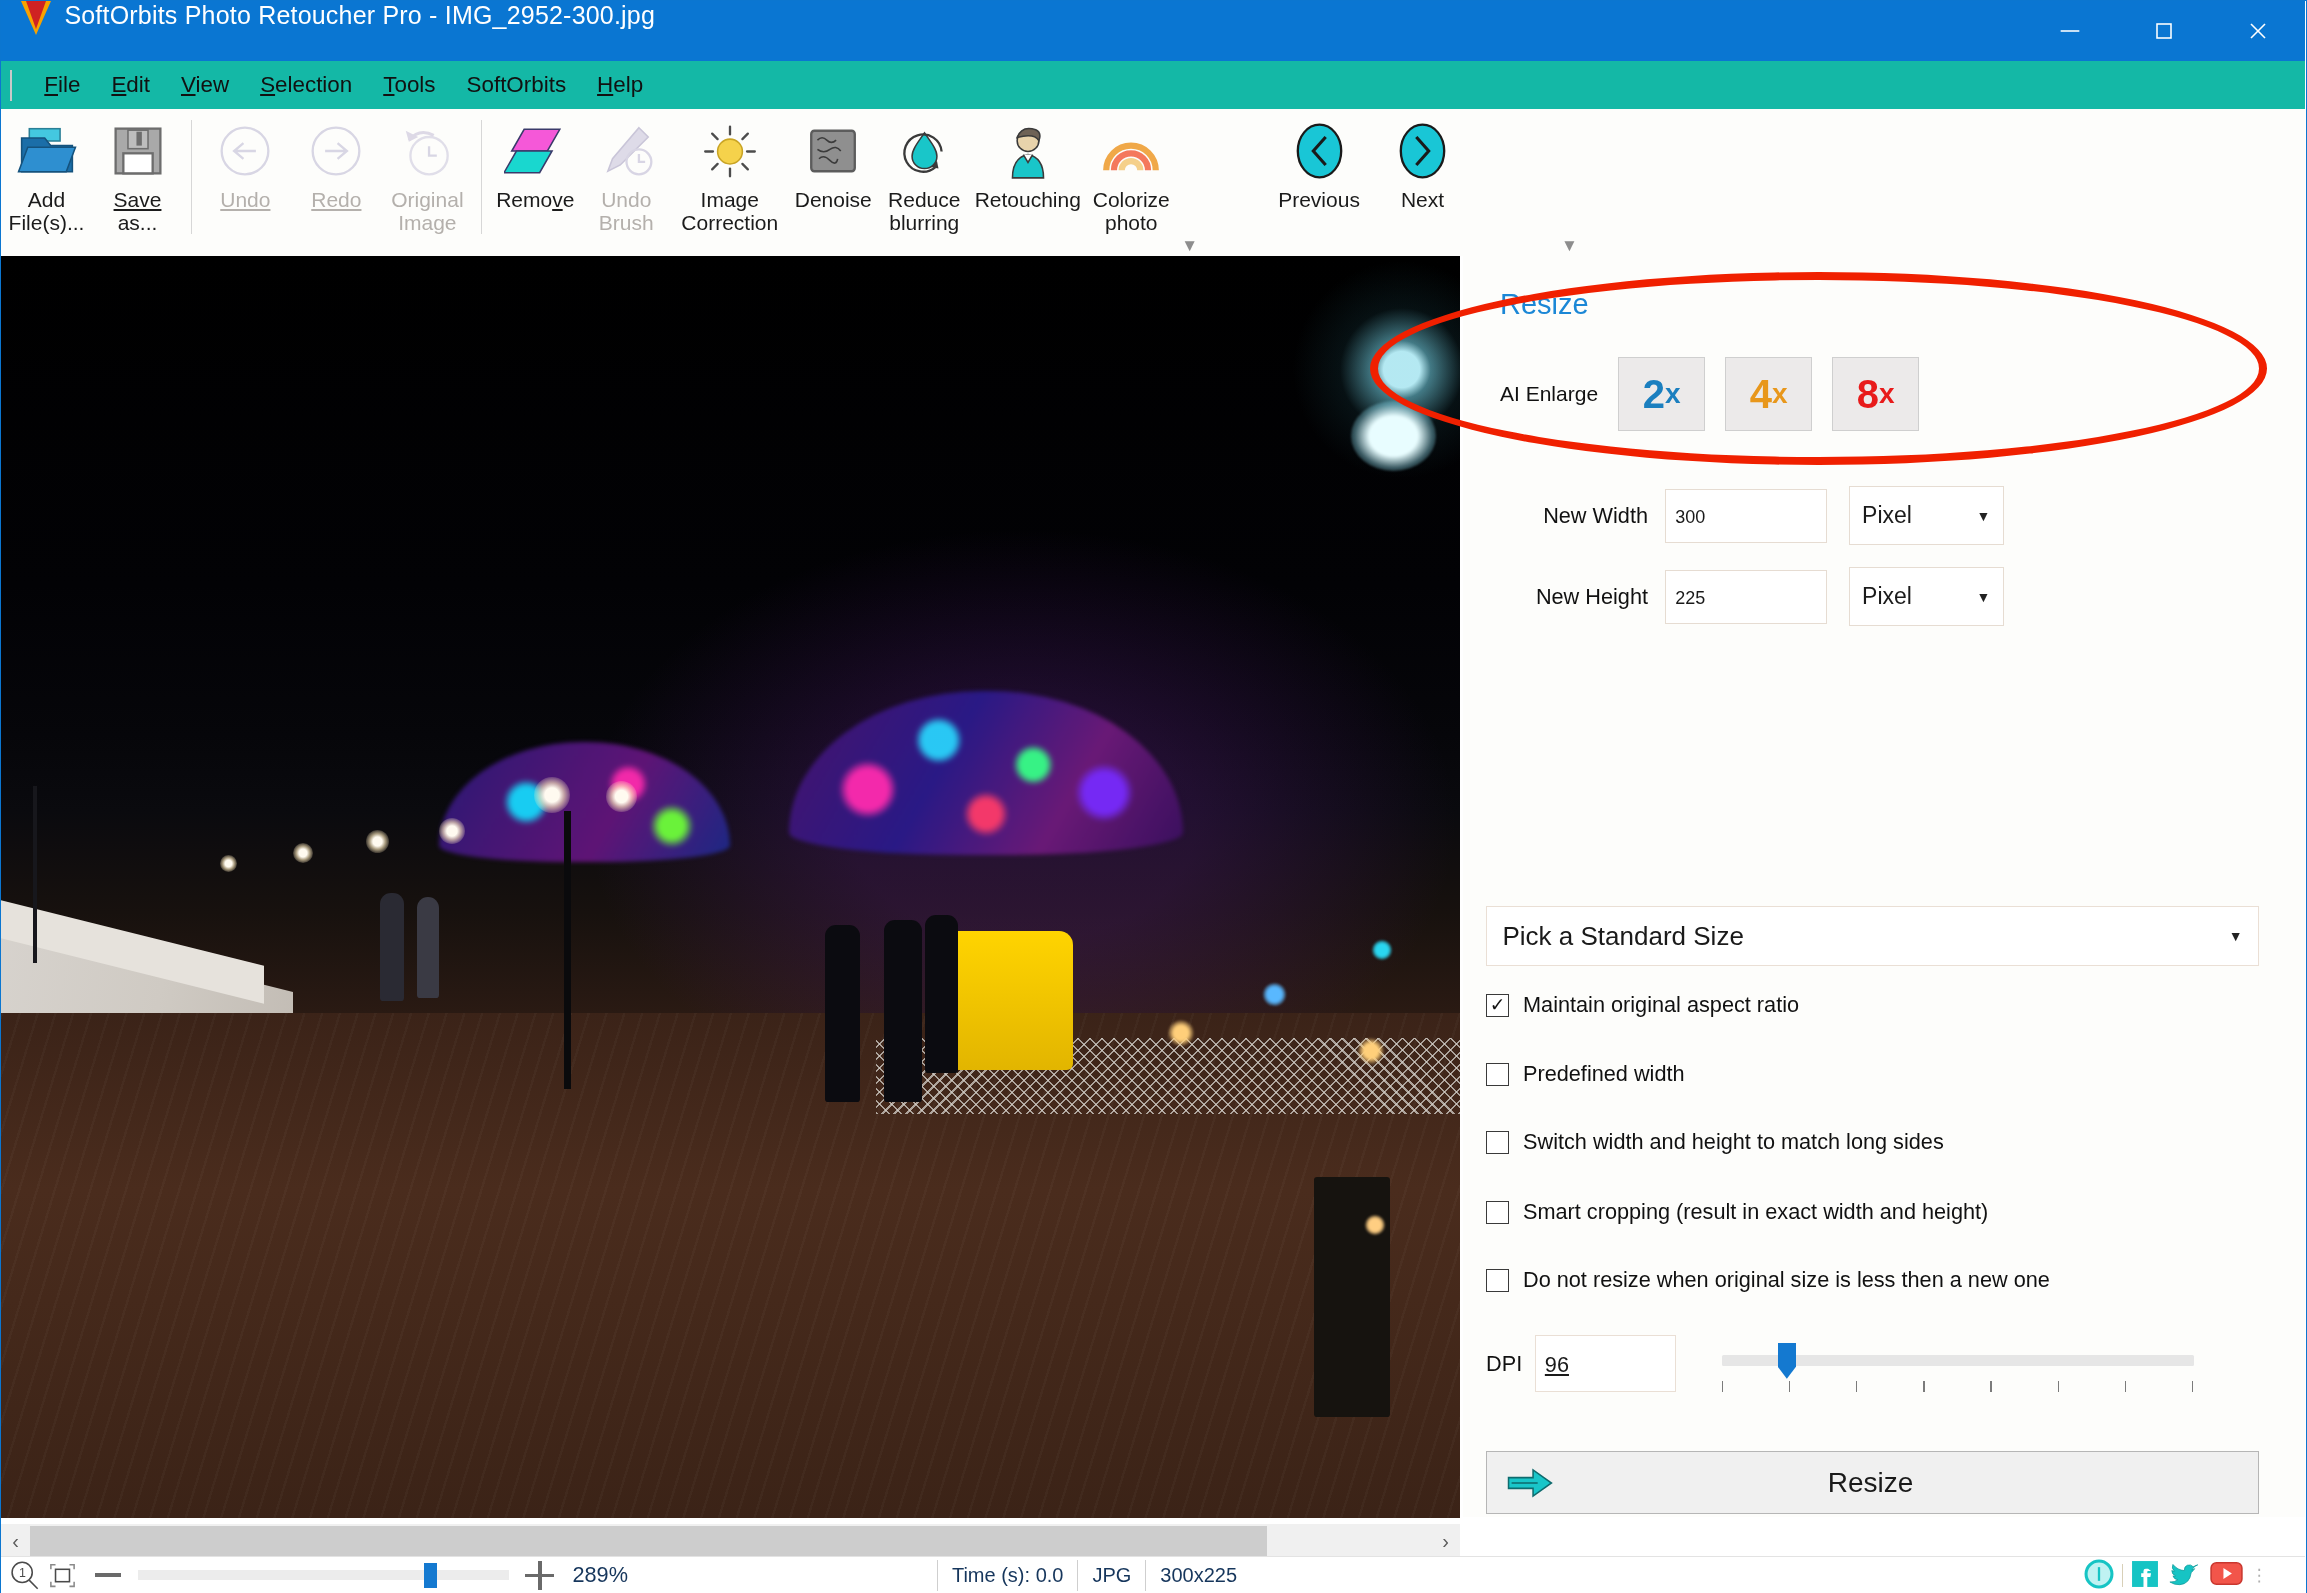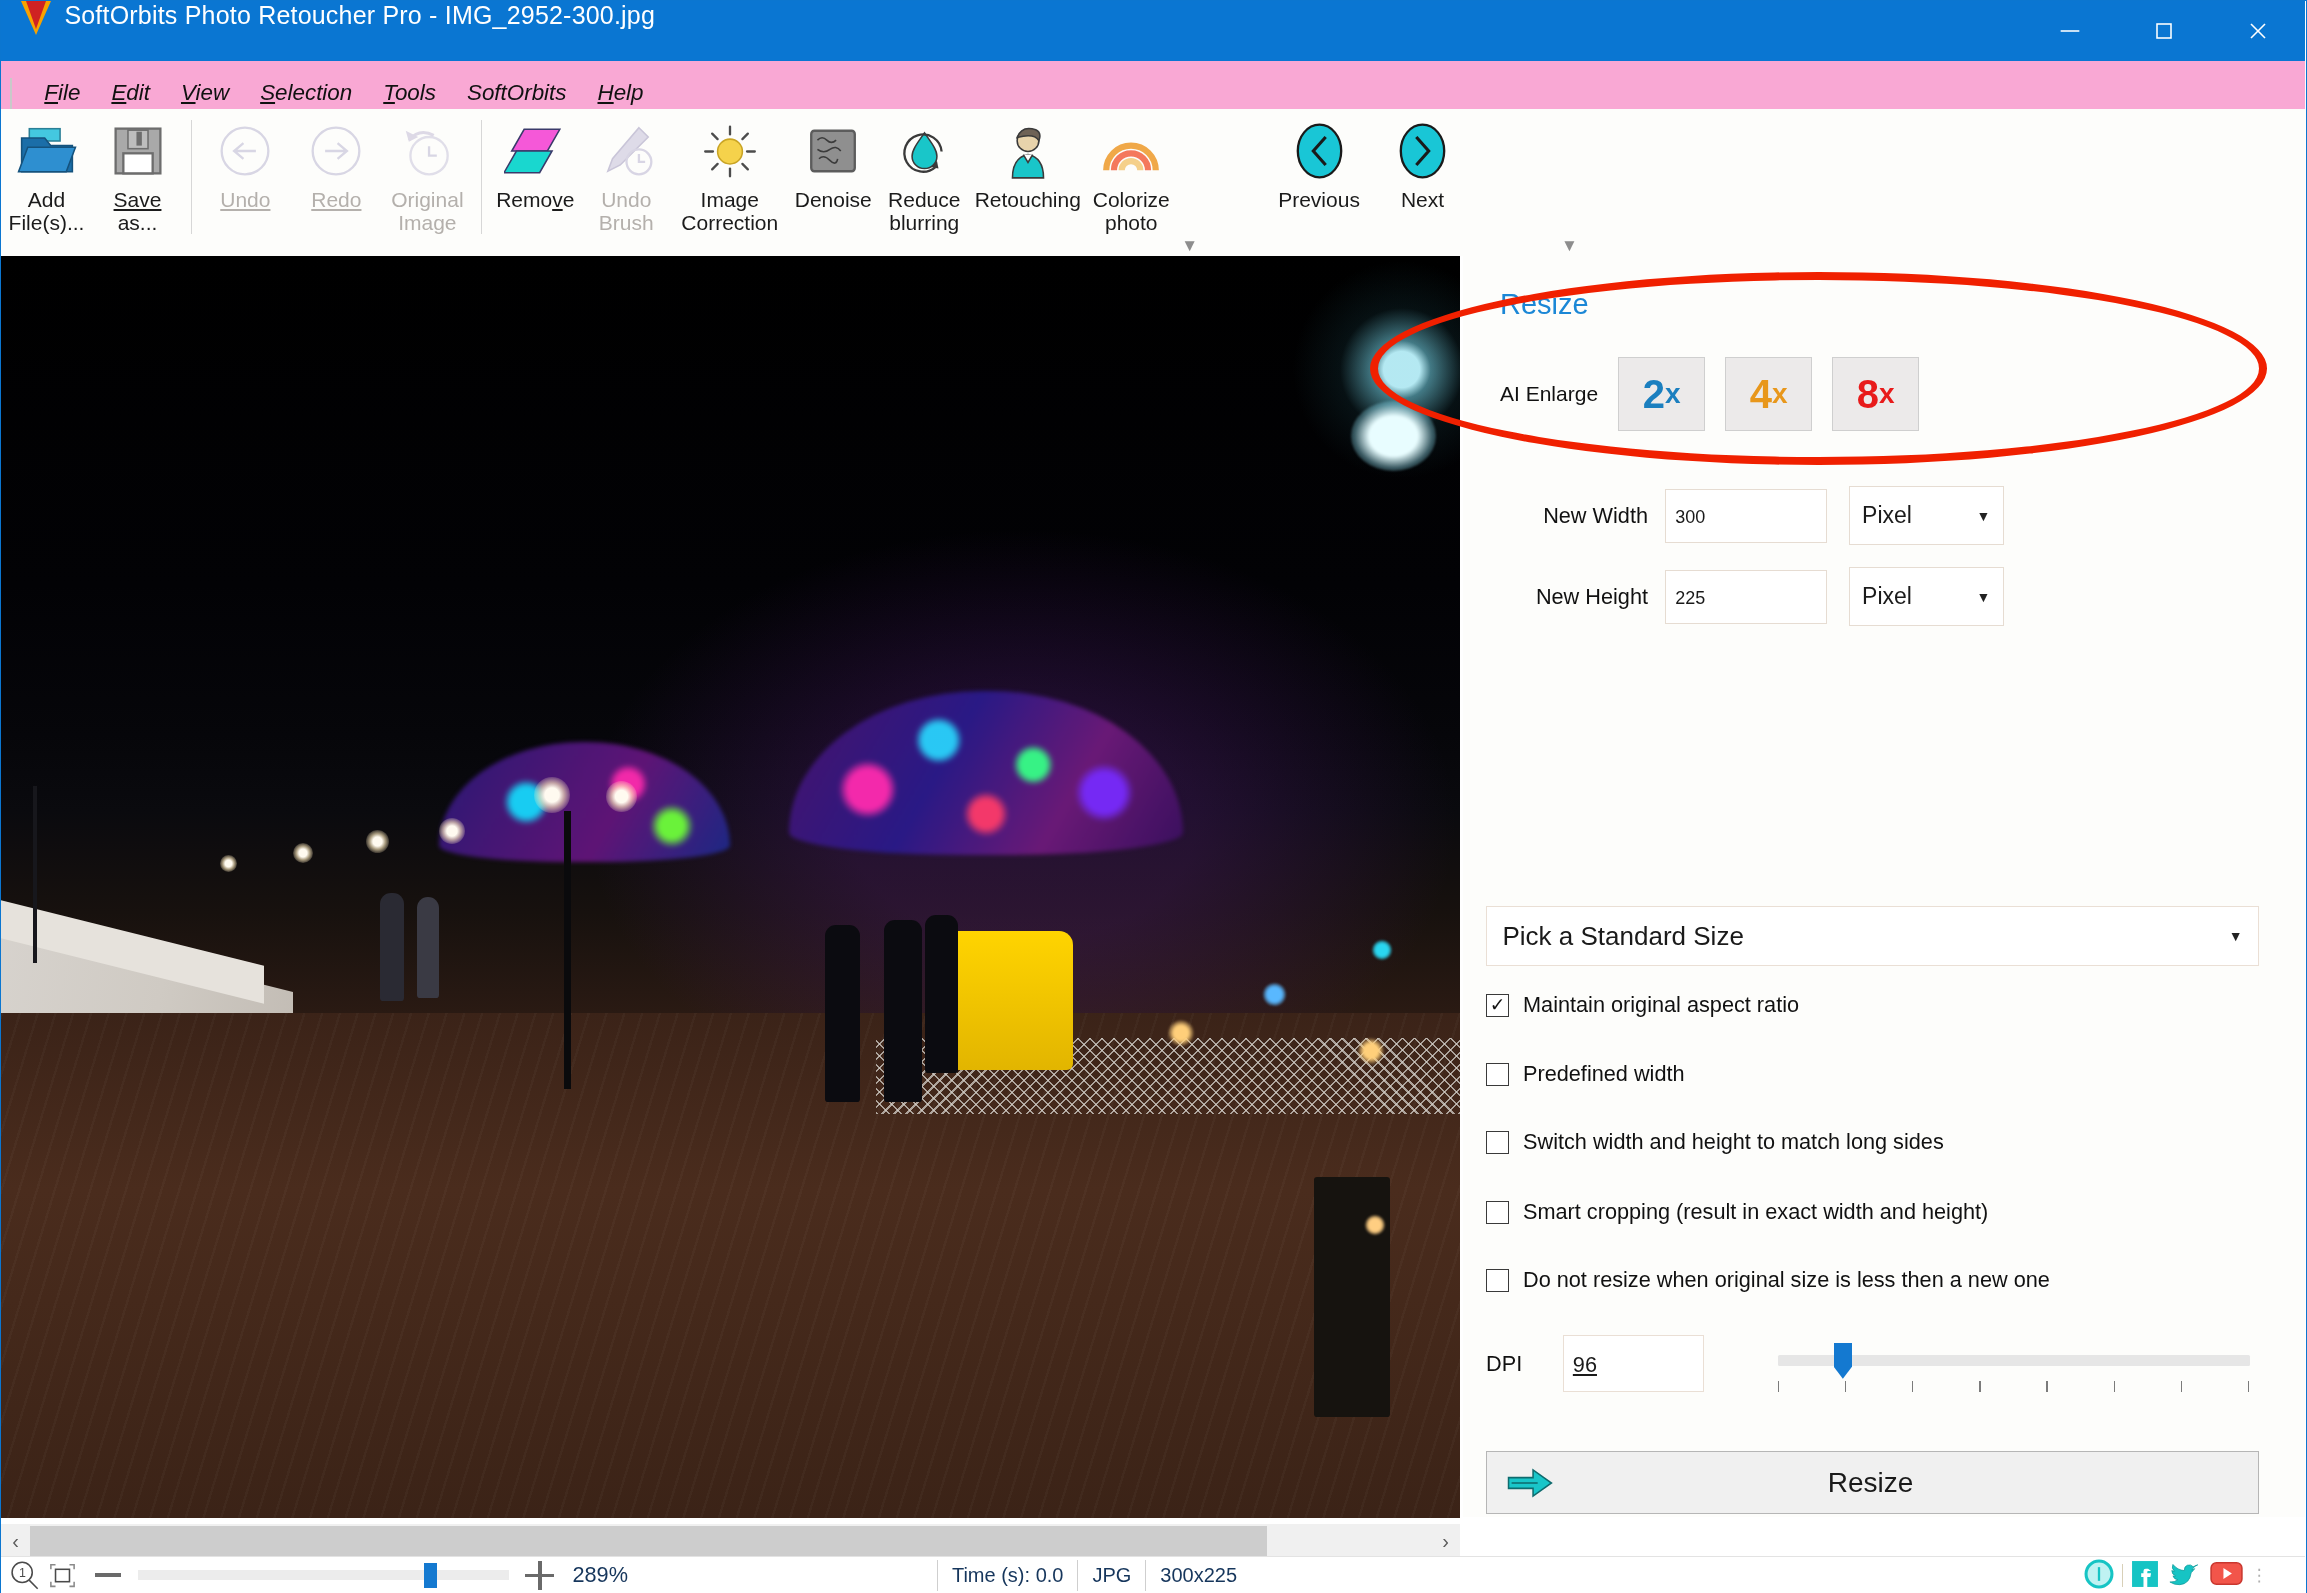--- a/index.html
+++ b/index.html
@@ -56,22 +56,22 @@
   .wbtn {
     width: 94px; height: 60px;
     display: flex; align-items: center; justify-content: center;
   }
   .wbtn svg { display: block; }
 
   
   .menubar {
     position: absolute; top: 60px; left: 0;
     width: 2304px; height: 48px;
-    background: #f9a8d4;
-    display: flex; align-items: flex-end; font-style: italic;
+    background: #14b8a6;
+    display: flex; align-items: center;
   }
   .menubar .gripper {
     width: 1.5px; height: 31px; background: #c9c9c9;
     margin-left: 9.3px; margin-right: 17px;
   }
   .menu-item {
     font-size: 22.4px; color: #111111;
     padding: 3.1px 15.5px;
     white-space: nowrap;
   }
@@ -311,21 +311,21 @@
   .chk-row { position:absolute; left: 23px; display:flex; align-items:center; }
   .chk-box {
     width: 23px; height: 23px;
     border: 1.5px solid #3a3a3a; background:#fff;
     display:flex; align-items:center; justify-content:center;
     margin-right: 14px;
   }
   .chk-mark { color:#111; font-size: 18.6px; line-height: 1; }
   .chk-label { font-size: 21.7px; color:#111; white-space:nowrap; }
 
-  .dpi-row { position:absolute; left: 23px; top: 1079px; display:flex; align-items:center;gap:28px; }
+  .dpi-row { position:absolute; left: 23px; top: 1079px; display:flex; align-items:center; }
   .dpi-label { font-size: 21.7px; color:#111; margin-right: 12.4px; }
   .dpi-input {
     width: 141px; height: 57px;
     border:0.8px solid #eadfd5; background:#fff;
     font-size: 21.7px; color:#1a1a1a; padding: 0 9.3px; line-height: 57px; text-decoration: underline;
   }
   .dpi-slider { margin-left: 46px; width: 472px; position:relative; height: 57px; }
   .dpi-track {
     position:absolute; left:0; top: 20px; width: 472px; height: 10.8px;
     background:#e6e6e6; border-radius:1.5px;

